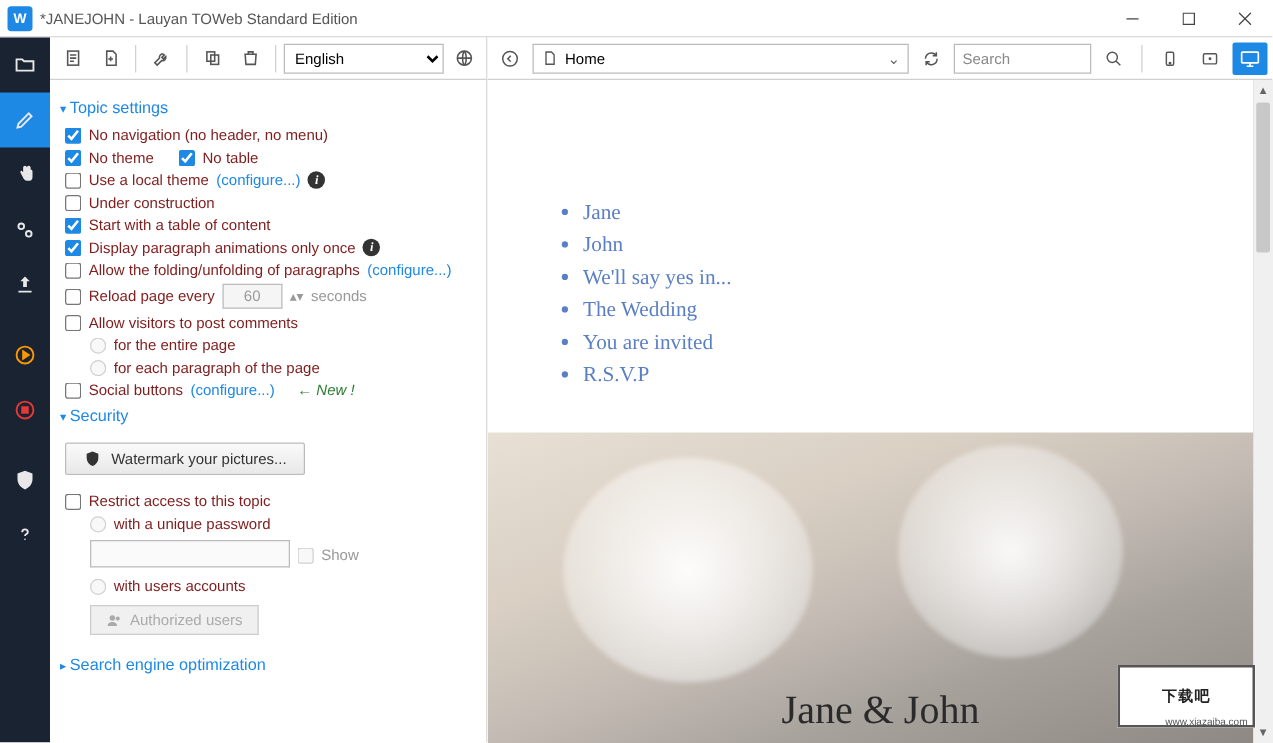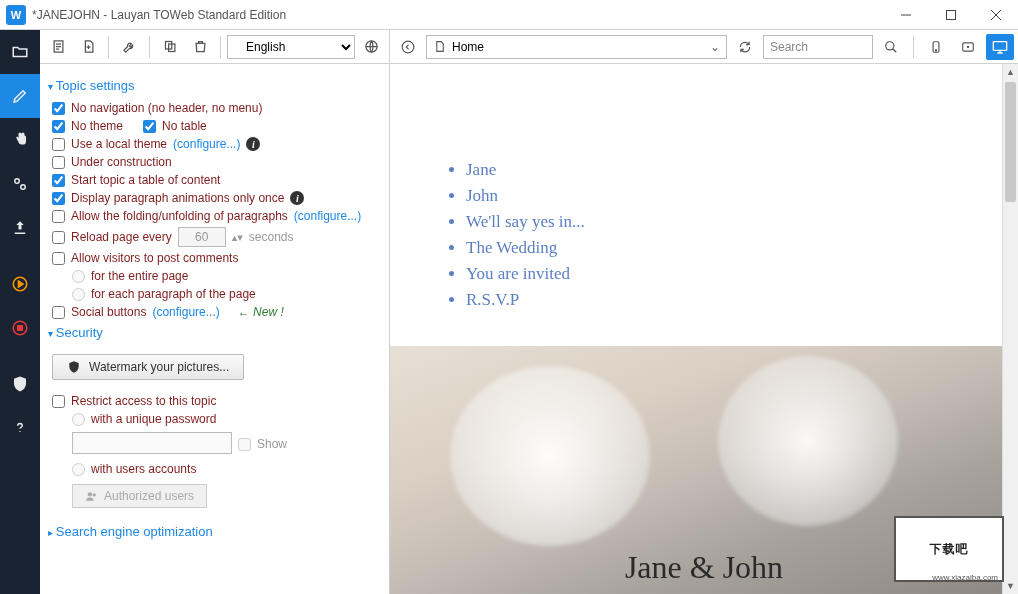--- a/index.html
+++ b/index.html
@@ -20,21 +20,21 @@
 .sidebar .sbtn.active { background: #1e88e5; }
 .sidebar .sbtn svg { width: 18px; height: 18px; }
 .sidebar .sbtn.ring svg { color: #ff9800; }
 .sidebar .sbtn.rec svg { color: #e53935; }
 
 
 .settings { width: 350px; border-right: 1px solid #d0d0d0; display: flex; flex-direction: column; background: #fff; overflow: hidden; }
 .stoolbar { height: 34px; border-bottom: 1px solid #d0d0d0; display: flex; align-items: center; padding: 0 4px; gap: 2px; }
 .stoolbar .tbtn { width: 28px; height: 26px; display: flex; align-items: center; justify-content: center; color: #555; border-radius: 2px; }
 .stoolbar .sep { width: 1px; height: 22px; background: #d0d0d0; margin: 0 4px; }
-.stoolbar select { flex: 1; height: 24px; border: 1px solid #bbb; padding: 0 14px; background: #fff; }
+.stoolbar select { flex: 1; height: 24px; border: 1px solid #bbb; padding: 0 4px; background: #fff; }
 
 .sbody { flex: 1; overflow-y: auto; padding: 8px 10px 8px 8px; color: #333; }
 .section-hd { color: #1e88e5; font-size: 13px; margin: 6px 0 8px 0; cursor: pointer; }
 .section-hd::before { content: "▸ "; font-size: 10px; }
 .section-hd.open::before { content: "▾ "; }
 .opt { display: flex; align-items: center; margin: 4px 0 4px 4px; gap: 6px; flex-wrap: wrap; }
 .opt input[type=checkbox] { width: 13px; height: 13px; accent-color: #1e88e5; }
 .opt.sub { margin-left: 24px; }
 .opt label { color: #7f1d1d; }
 .cfg { color: #1e88e5; cursor: pointer; }
@@ -58,21 +58,21 @@
 .ptoolbar .sep { width: 1px; height: 22px; background: #d0d0d0; margin: 0 4px; }
 
 .pbody { flex: 1; overflow-y: auto; position: relative; background: #fff; }
 .toc { padding: 90px 0 30px 60px; }
 .toc li { font-family: "Comic Sans MS", cursive; font-size: 17px; color: #5a7fc4; margin: 6px 0; list-style: disc; margin-left: 16px; }
 .wed-img { width: 100%; height: 250px; background: linear-gradient(160deg,#e8e0d5 0%,#d9cfc3 30%,#c5bdb5 50%,#a8a29d 70%,#8c8782 100%); position: relative; overflow: hidden; }
 .lace1 { position: absolute; width: 200px; height: 180px; background: radial-gradient(circle,rgba(255,255,255,0.95) 0%,rgba(255,255,255,0.4) 70%,transparent 100%); border-radius: 50%; left: 60px; top: 20px; filter: blur(2px); }
 .lace2 { position: absolute; width: 180px; height: 170px; background: radial-gradient(circle,rgba(255,255,255,0.9) 0%,rgba(255,255,255,0.35) 70%,transparent 100%); border-radius: 50%; right: 120px; top: 10px; filter: blur(2px); }
 .wed-title { position: absolute; bottom: 10px; left: 50%; transform: translateX(-50%); font-family: "Comic Sans MS", cursive; font-size: 32px; color: #2a2a2a; white-space: nowrap; }
 
-.watermark { position: absolute; right: 14px; bottom: 12px; width: 110px; height: 66px; background: #fff; border: 2px solid #555; display: flex; align-items: center; justify-content: center; font-size: 22px; font-weight: bold; color: #222; letter-spacing: 1px; }
+.watermark { position: absolute; right: 14px; bottom: 12px; width: 110px; height: 50px; background: #fff; border: 2px solid #555; display: flex; align-items: center; justify-content: center; font-size: 22px; font-weight: bold; color: #222; letter-spacing: 1px; }
 .watermark .sub { position: absolute; bottom: -2px; right: 4px; font-size: 8px; font-weight: normal; color: #555; letter-spacing: 0; }
 
 .scrollbar-v { position: absolute; right: 0; top: 34px; bottom: 0; width: 16px; background: #f0f0f0; border-left: 1px solid #ddd; }
 .scrollbar-v .thumb { position: absolute; left: 2px; right: 2px; top: 18px; height: 120px; background: #c8c8c8; border-radius: 2px; }
 .scrollbar-v .arr { position: absolute; left: 0; right: 0; height: 16px; display: flex; align-items: center; justify-content: center; color: #666; font-size: 9px; }
 .scrollbar-v .arr.up { top: 0; }
 .scrollbar-v .arr.dn { bottom: 0; }
 
 svg { display: block; }
 </style>
@@ -215,21 +215,21 @@
           <label>Use a local theme</label>
         <span class="cfg">(configure...)</span>
         <span class="info-icon">i</span>
       </div>
       <div class="opt">
           <input type="checkbox" style="">
           <label>Under construction</label>
         </div>
       <div class="opt">
           <input type="checkbox" checked="" style="">
-          <label>Start topic a table of content</label>
+          <label>Start with a table of content</label>
         </div>
       <div class="opt">
         <input type="checkbox" checked="" style="">
           <label>Display paragraph animations only once</label>
         <span class="info-icon">i</span>
       </div>
       <div class="opt">
         <input type="checkbox" style="">
           <label>Allow the folding/unfolding of paragraphs</label>
         <span class="cfg">(configure...)</span>

